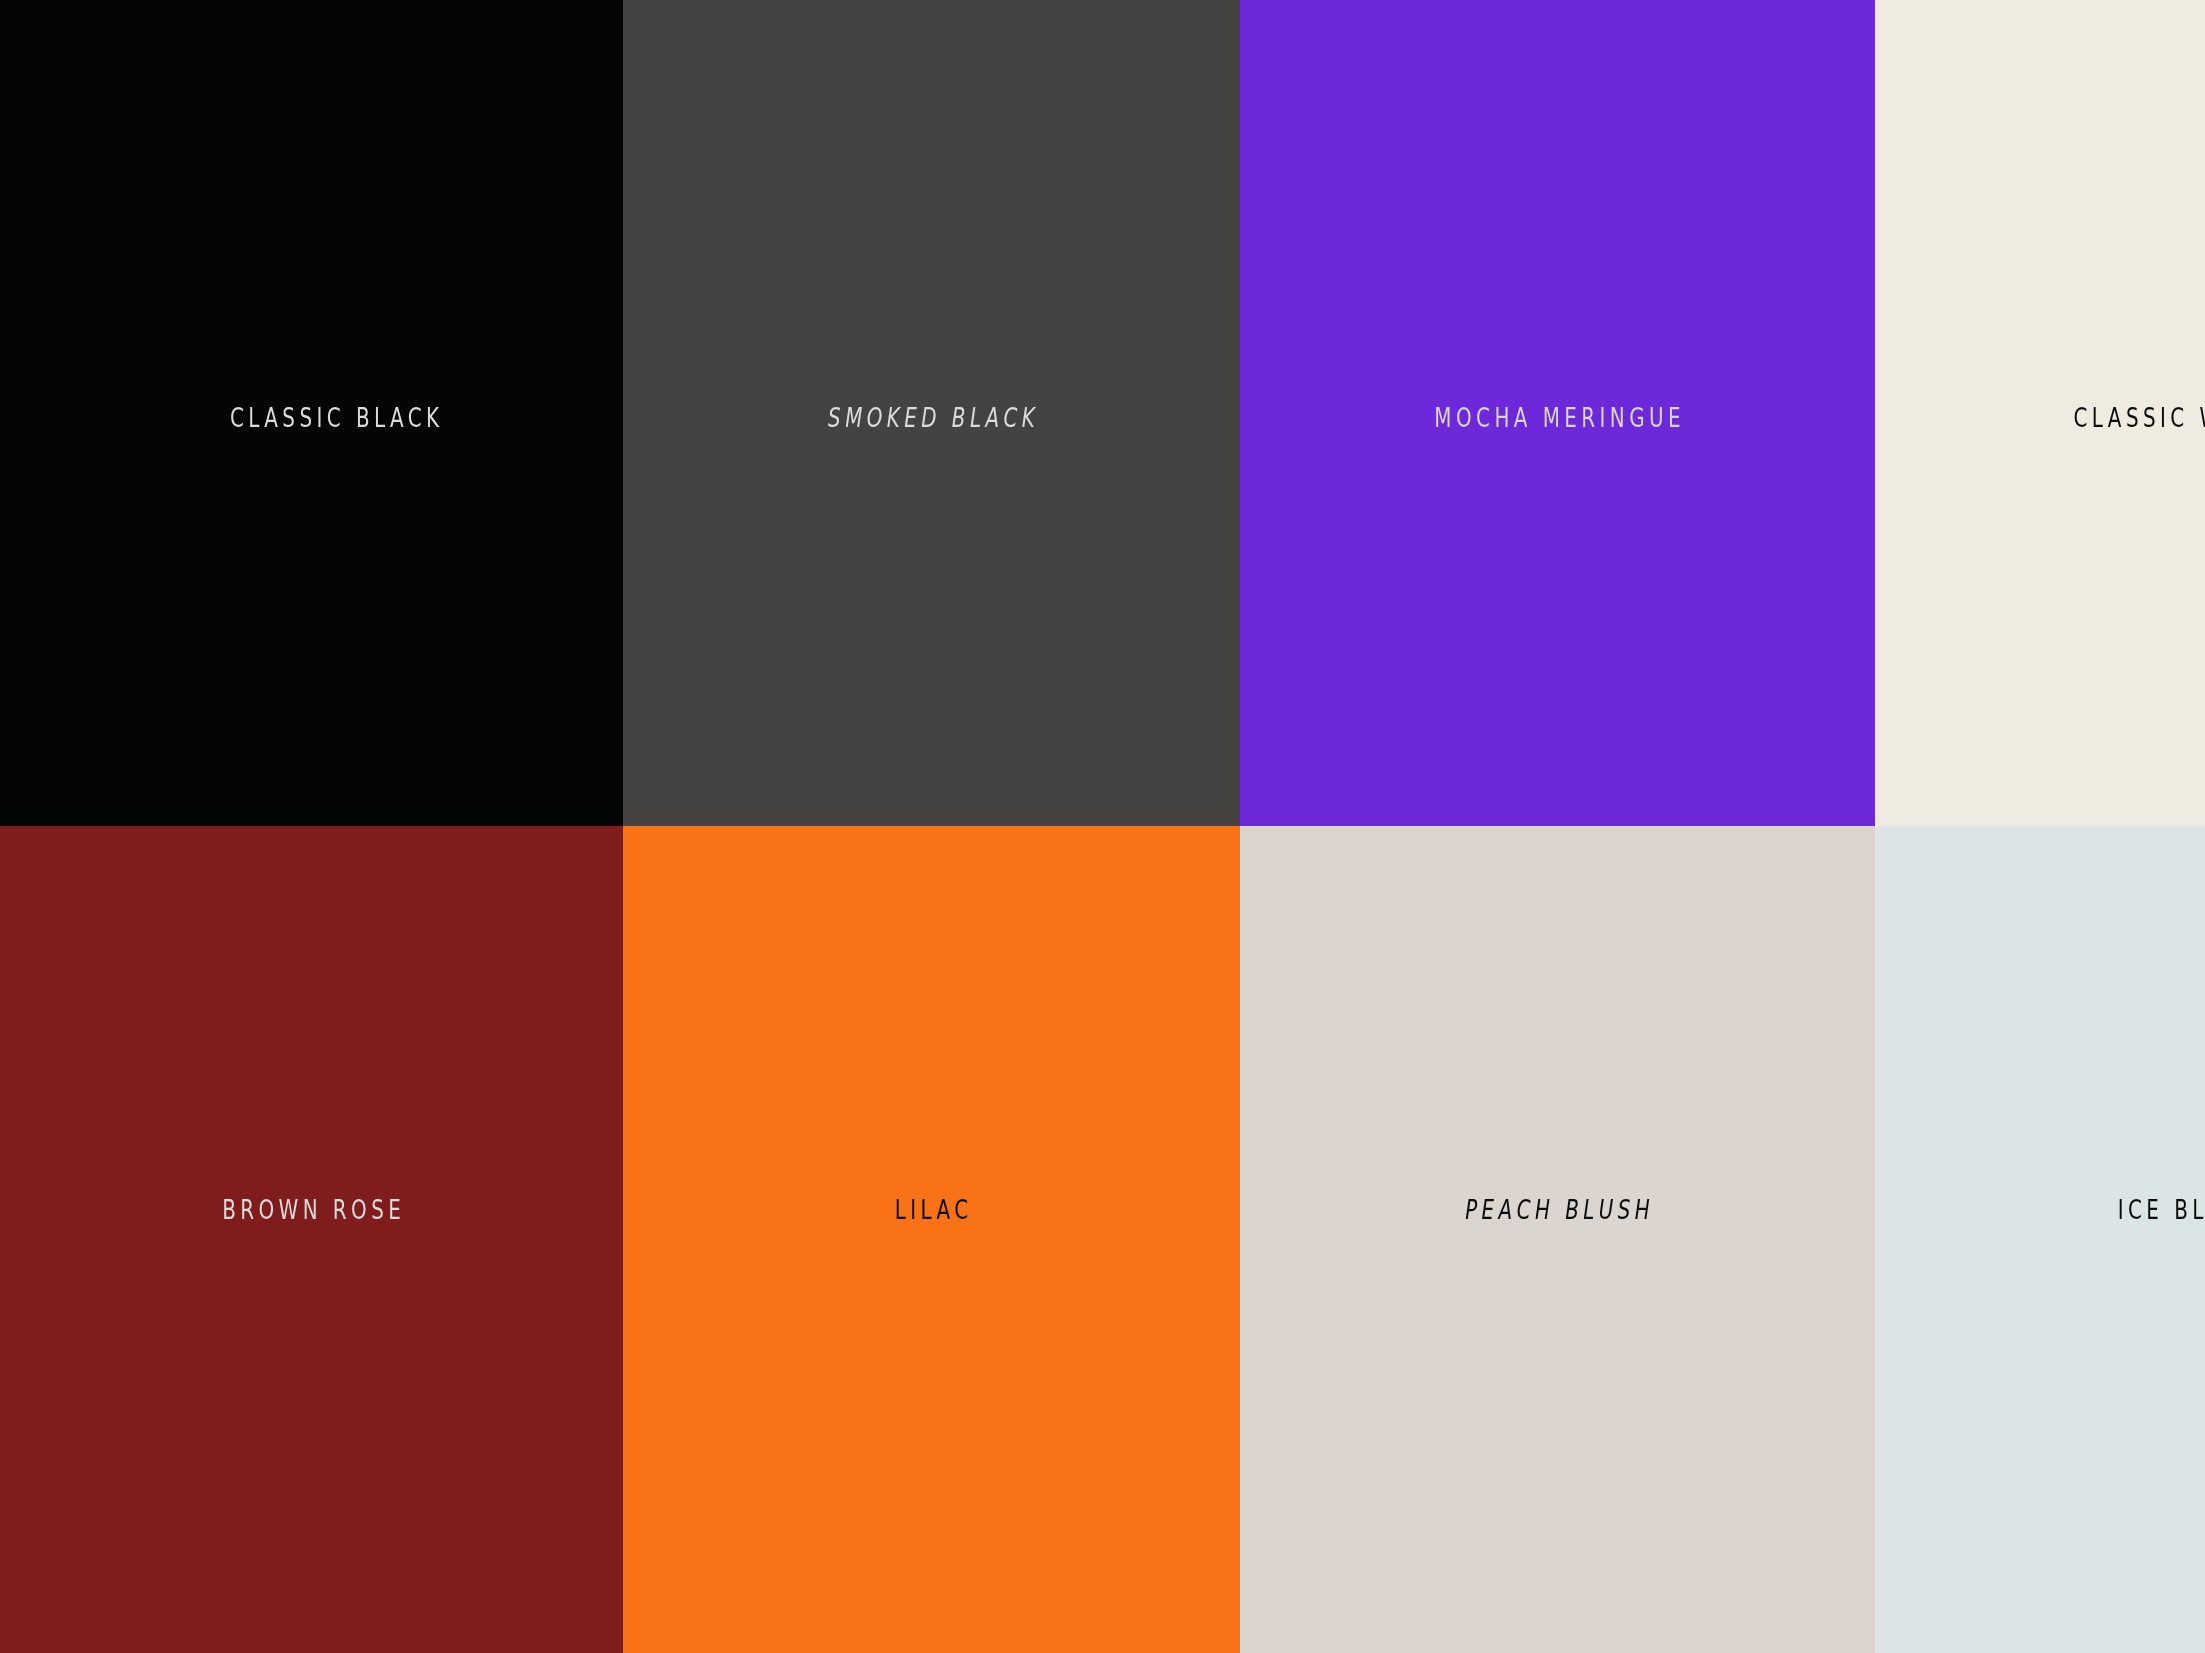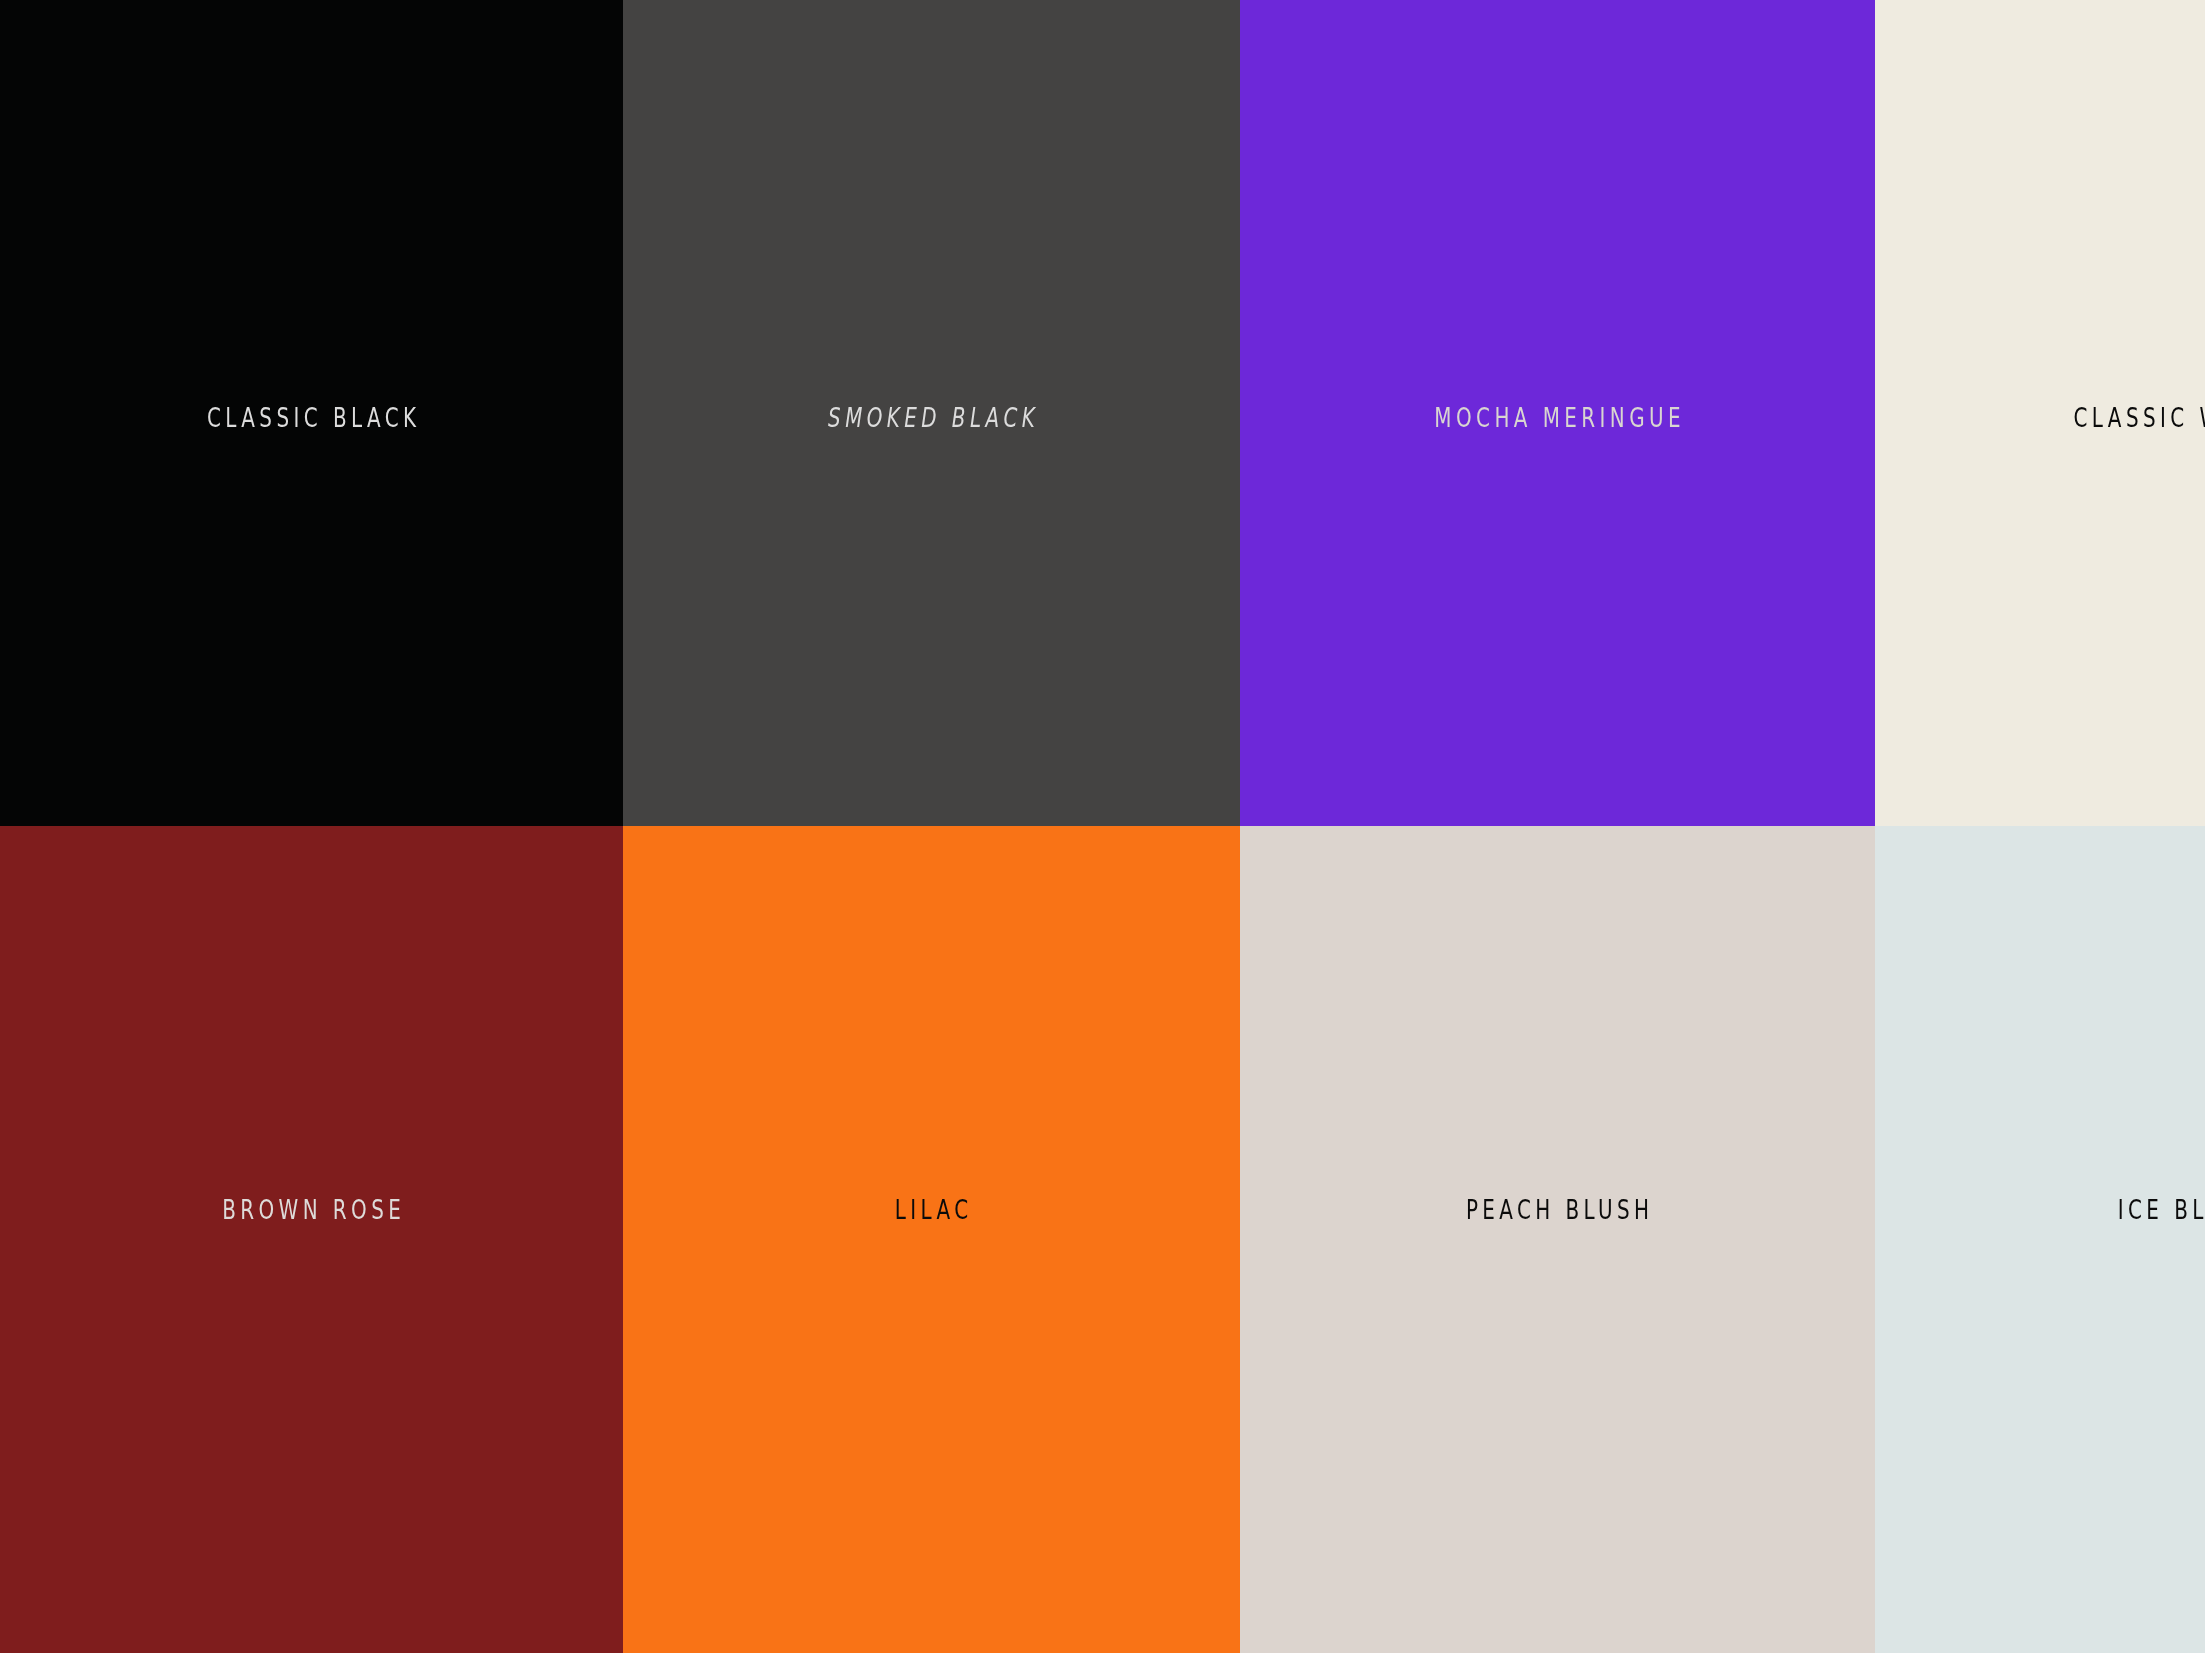--- a/index.html
+++ b/index.html
@@ -56,21 +56,21 @@
   .row-bottom .swatch-label { top: 370px; }
 
   .label-light { color: #dcdcdc; }
   .label-dark  { color: #0b0b0b; }
 </style>
 </head>
 <body>
 
 <div id="palette-grid">
 
-  <div class="swatch row-top" style="background-color: rgb(4, 5, 5);">
+  <div class="swatch row-top" style="background-color: rgb(4, 5, 5); padding-left: 46px;">
     <span class="swatch-label label-light" style="color: rgb(220, 220, 220);">CLASSIC BLACK</span>
   </div>
 
   <div class="swatch row-top" style="background-color: rgb(68, 67, 66); font-style: italic;">
     <span class="swatch-label label-light" style="color: rgb(220, 220, 220);">SMOKED BLACK</span>
   </div>
 
   <div class="swatch row-top" style="background-color: #6d28d9;">
     <span class="swatch-label label-light" style="color: rgb(217, 213, 208);">MOCHA MERINGUE</span>
   </div>
@@ -80,21 +80,21 @@
   </div>
 
   <div class="swatch row-bottom" style="background-color: #7f1d1d;">
     <span class="swatch-label label-light" style="color: rgb(222, 219, 217);">BROWN ROSE</span>
   </div>
 
   <div class="swatch row-bottom" style="background-color: #f97316;">
     <span class="swatch-label label-dark" style="color: rgb(11, 11, 11);">LILAC</span>
   </div>
 
-  <div class="swatch row-bottom" style="background-color: rgb(220, 212, 206);">
+  <div class="swatch row-bottom" style="background-color: rgb(220, 212, 206); font-style: italic;">
     <span class="swatch-label label-dark" style="color: rgb(11, 11, 11);">PEACH BLUSH</span>
   </div>
 
   <div class="swatch row-bottom" style="background-color: rgb(220, 229, 229);">
     <span class="swatch-label label-dark" style="color: rgb(11, 11, 11);">ICE BLUE</span>
   </div>
 
 </div>
 
 

